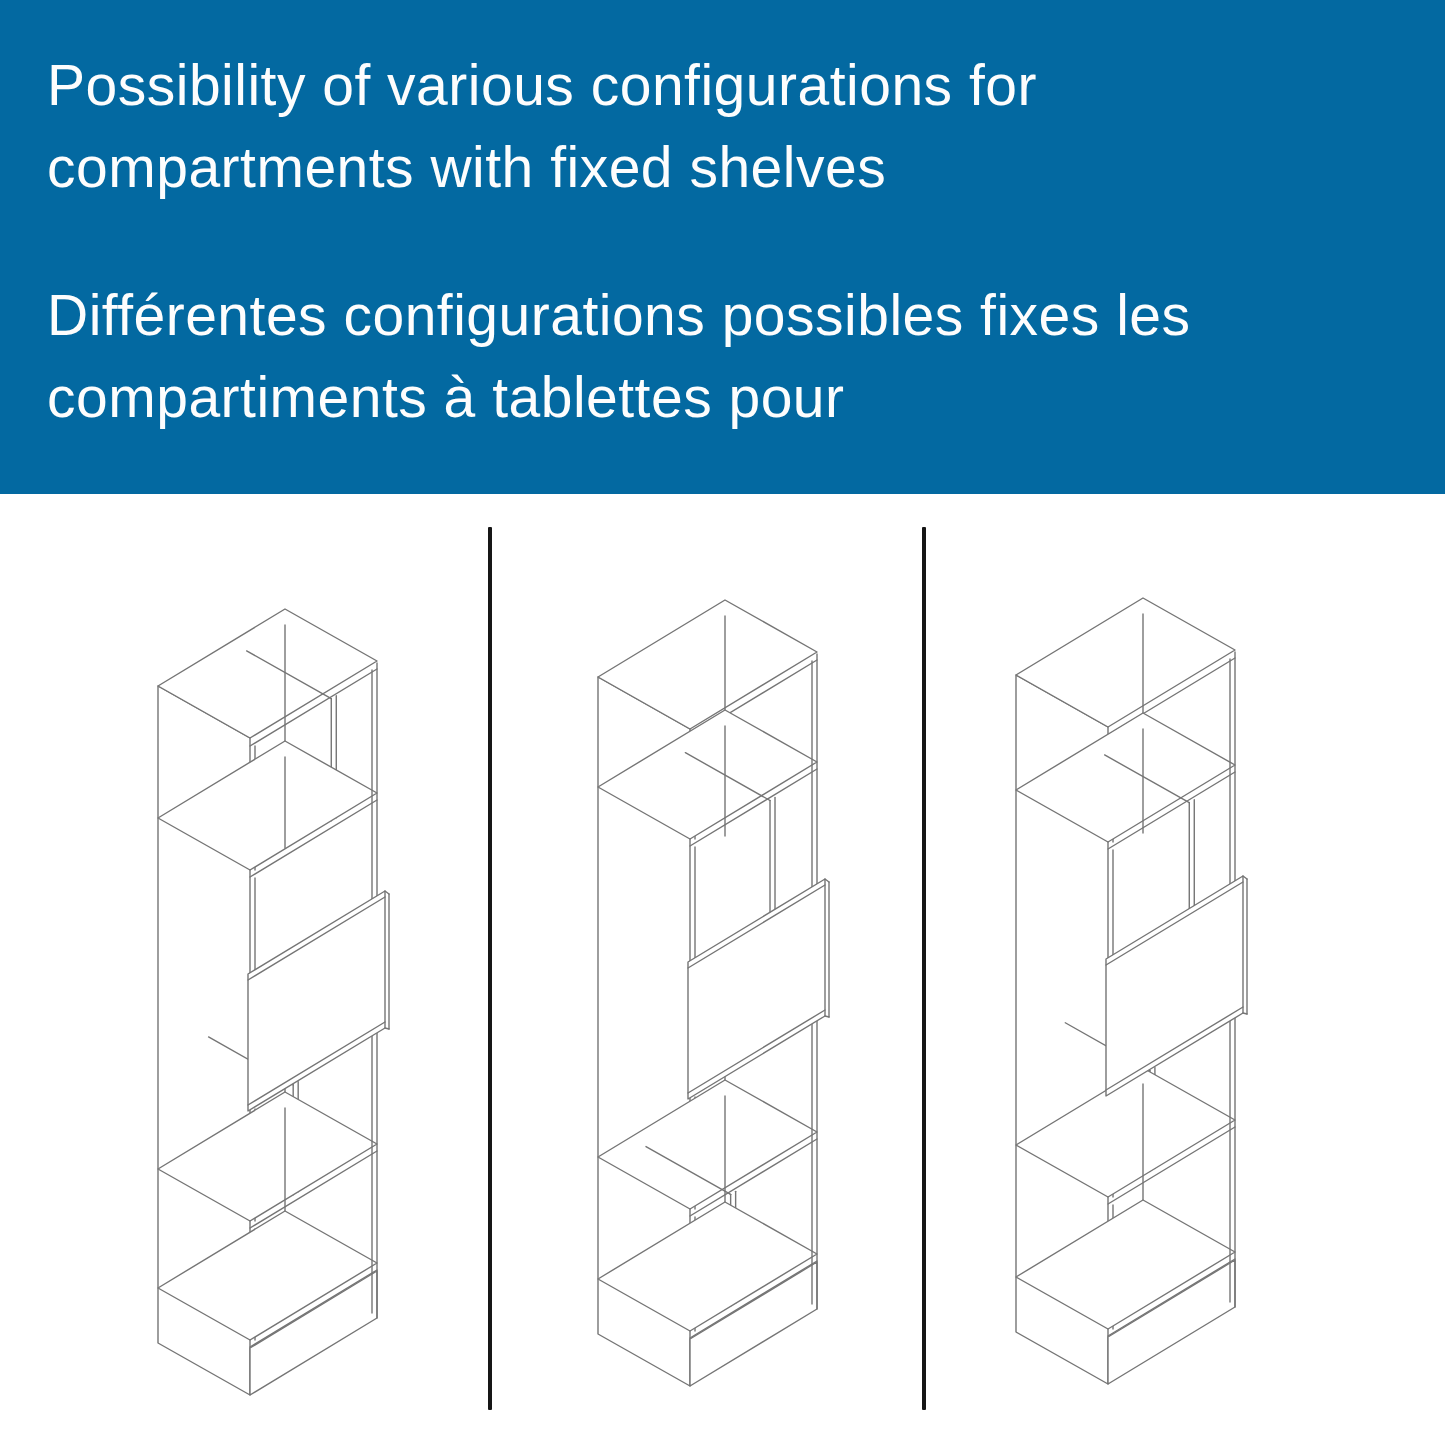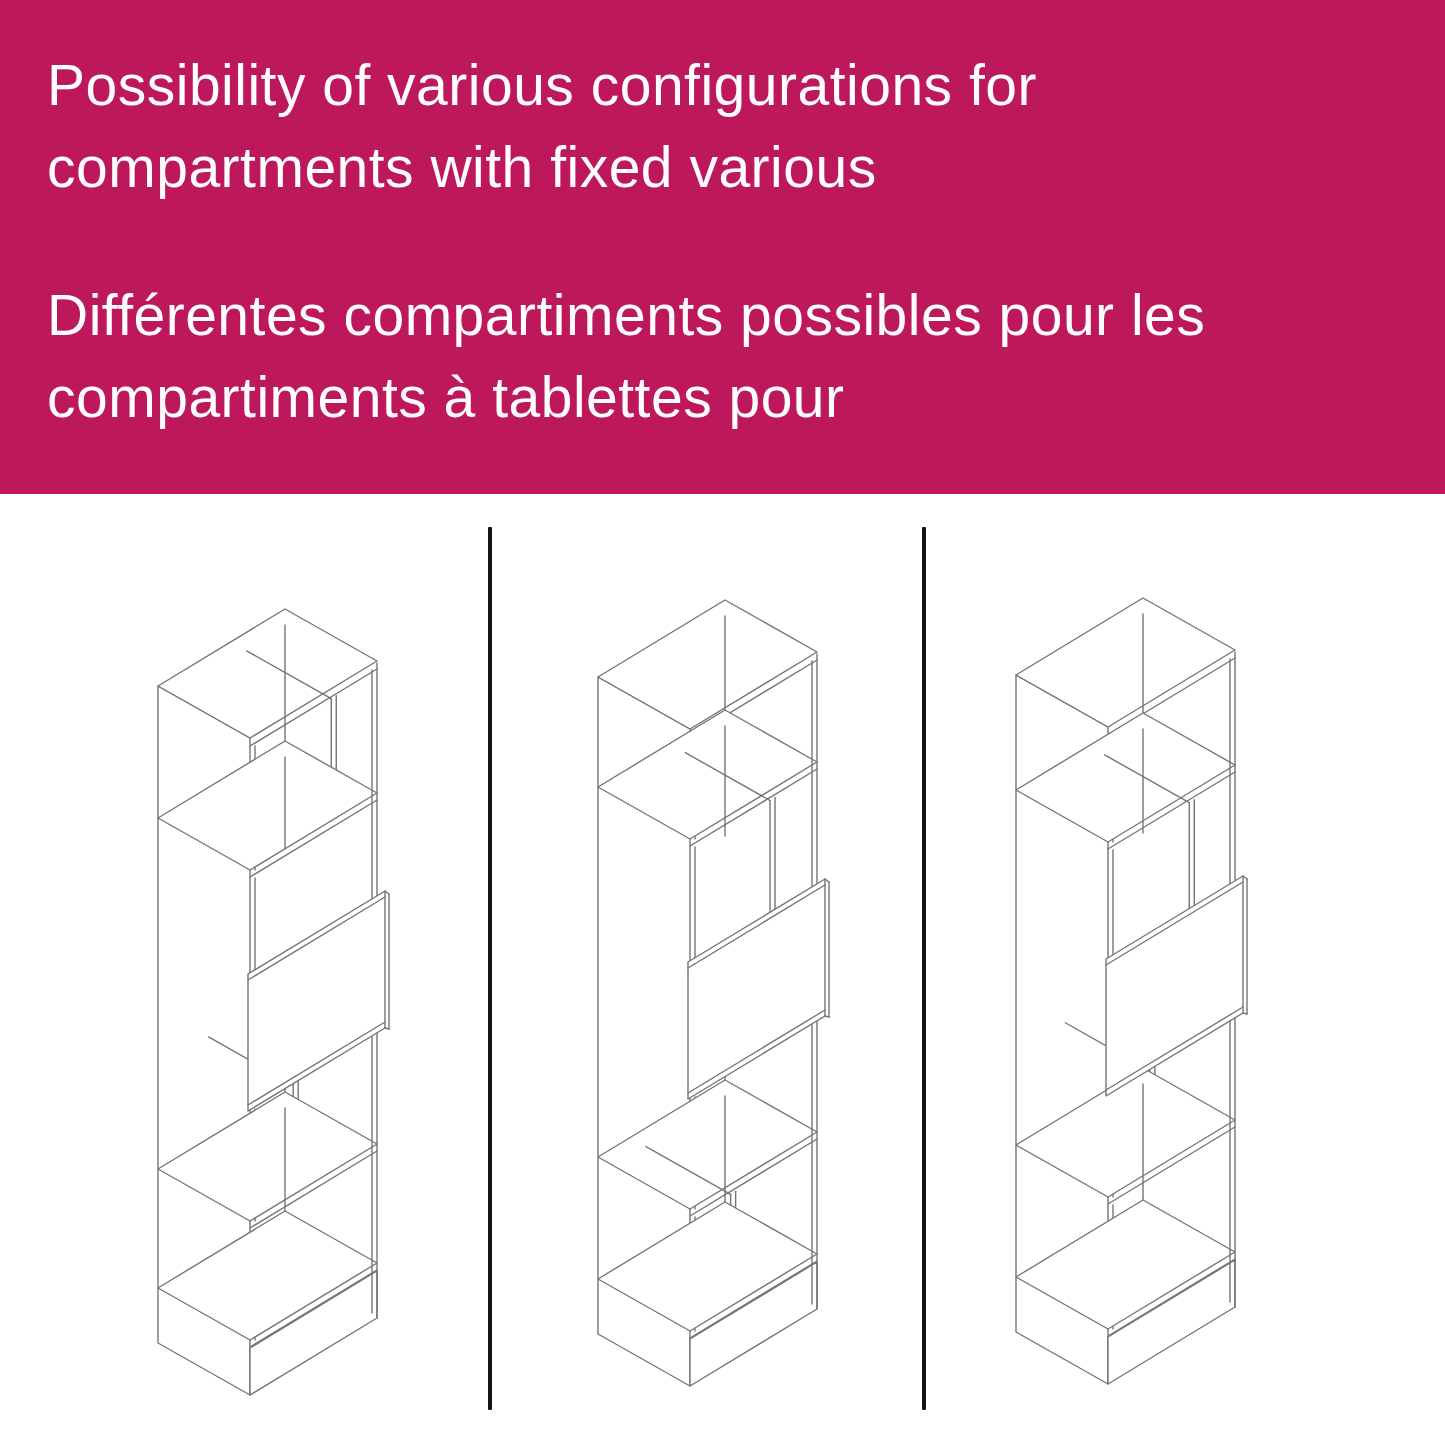--- a/index.html
+++ b/index.html
@@ -12,24 +12,24 @@
   .cab{position:absolute;}
   .sep{position:absolute;width:4px;border-radius:1px;}
   svg .ln{fill:none;stroke-width:1.4;stroke-linecap:round;}
   svg .face{stroke-width:1.4;stroke-linejoin:round;}
 </style>
 </head>
 <body>
 
 <div id="stage">
 
-  <div class="banner" style="background: #be185d; color: rgb(253, 253, 253);">
+  <div class="banner" style="background: #0369a1; color: rgb(253, 253, 253);">
     <p><span>Possibility of various configurations for</span><br>
-       <span>compartments with fixed various</span></p>
-    <p><span>Différentes compartiments possibles pour les</span><br>
+       <span>compartments with fixed shelves</span></p>
+    <p><span>Différentes configurations possibles fixes les</span><br>
        <span>compartiments à tablettes pour</span></p>
   </div>
 
   <div id="diagram"></div>
 
 <div class="sep" style="left: 488px; top: 527px; height: 883px; background: rgb(22, 22, 22);"></div>
     <div class="sep" style="left: 922px; top: 527px; height: 883px; background: rgb(22, 22, 22);"></div>
     <svg width="262" height="816" viewBox="0 0 262 816" class="cab" style="left: 140px; top: 596px;">
       <polygon points="18,90 110,142 110,799 18,747" class="face" fill="#ffffff" stroke="#757575"></polygon>
       <polygon points="18,90 145,13 237,65 110,142" class="face" fill="#ffffff" stroke="#757575"></polygon>

